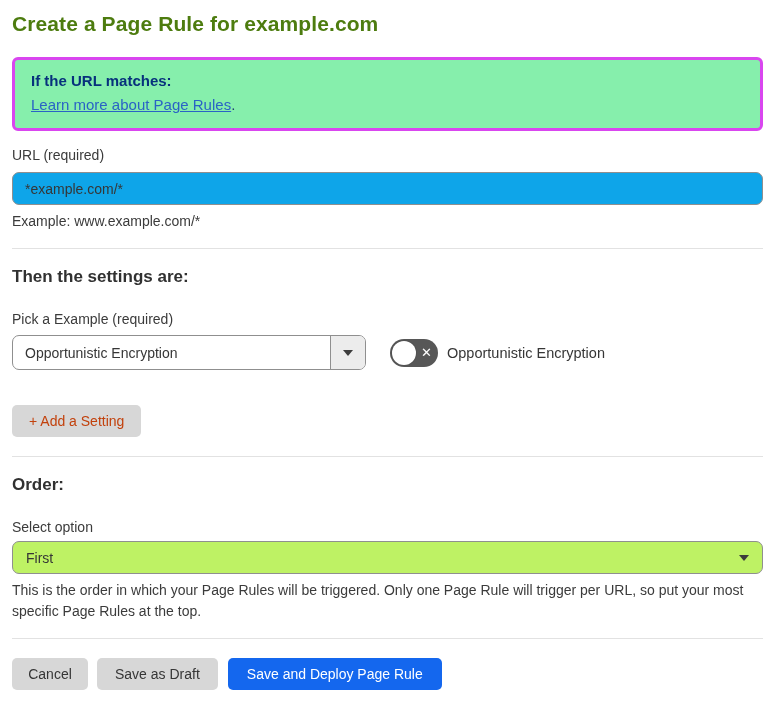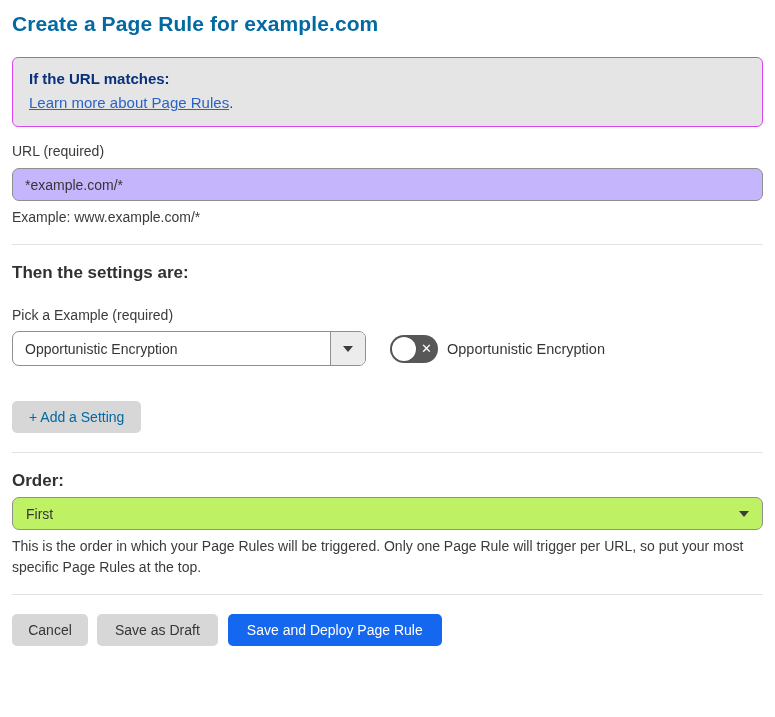--- a/index.html
+++ b/index.html
@@ -9,30 +9,30 @@
     height: 717px;
     font-family: "Liberation Sans", sans-serif;
     color: #363636;
     overflow: hidden;
   }
   .container { padding: 10px 12px 0 12px; }
 
   .page-title {
     font-size: 21px;
     font-weight: bold;
-    color: #0369a1;
+    color: #4d7c0f;
     letter-spacing: 0.1px;
     margin-top: 2px;
   }
 
   
   .info-box {
     margin-top: 21px;
-    background: #e5e5e5;
-    border: 1px solid #d946ef;
+    background: #86efac;
+    border: 3px solid #d946ef;
     border-radius: 6px;
     padding: 9px 0 11px 16px;
     font-size: 15px;
     line-height: 24px;
     color: #22406e;
   }
   .info-heading { font-weight: bold; color: #07317c; }
   .info-link {
     color: #2a63c5;
     text-decoration: underline;
@@ -48,21 +48,21 @@
     display: block;
     width: 100%;
     height: 33px;
     margin-top: 9px;
     border: 1px solid #8f8f8f;
     border-radius: 7px;
     padding: 0 12px;
     font-size: 14px;
     font-family: "Liberation Sans", sans-serif;
     color: #363636;
-    background: #c4b5fd;
+    background: #0ea5e9;
     outline: none;
   }
 
   .divider {
     border: none;
     border-top: 1px solid #e2e2e2;
     margin: 0;
   }
 
   .section-heading {
@@ -134,21 +134,21 @@
     color: #ffffff;
     font-size: 13px;
     line-height: 1;
   }
   .toggle-caption { margin-left: 9px; font-size: 14.5px; color: #363636; }
 
   .add-setting-button {
     margin-top: 35px;
     display: inline-block;
     background: #d7d7d7;
-    color: #0369a1;
+    color: #c2410c;
     border: none;
     border-radius: 5px;
     padding: 8px 17px;
     font-size: 14px;
     font-family: "Liberation Sans", sans-serif;
     cursor: pointer;
   }
 
   
   .order-select {
@@ -232,20 +232,21 @@
     </div>
     <div class="toggle-caption">Opportunistic Encryption</div>
   </div>
 
   <button class="add-setting-button">+ Add a Setting</button>
 
   <hr class="divider mt-19">
 
   <div class="section-heading mt-18">Order:</div>
 
+  <div class="field-label mt-24">Select option</div>
 
   <div class="order-select">
     <span>First</span>
     <span class="caret-down"></span>
   </div>
 
   <div class="helper-text mt-6" style="max-width:745px;">This is the order in which your Page Rules will be triggered. Only one Page Rule will trigger per URL, so put your most specific Page Rules at the top.</div>
 
   <hr class="divider mt-16">
 

